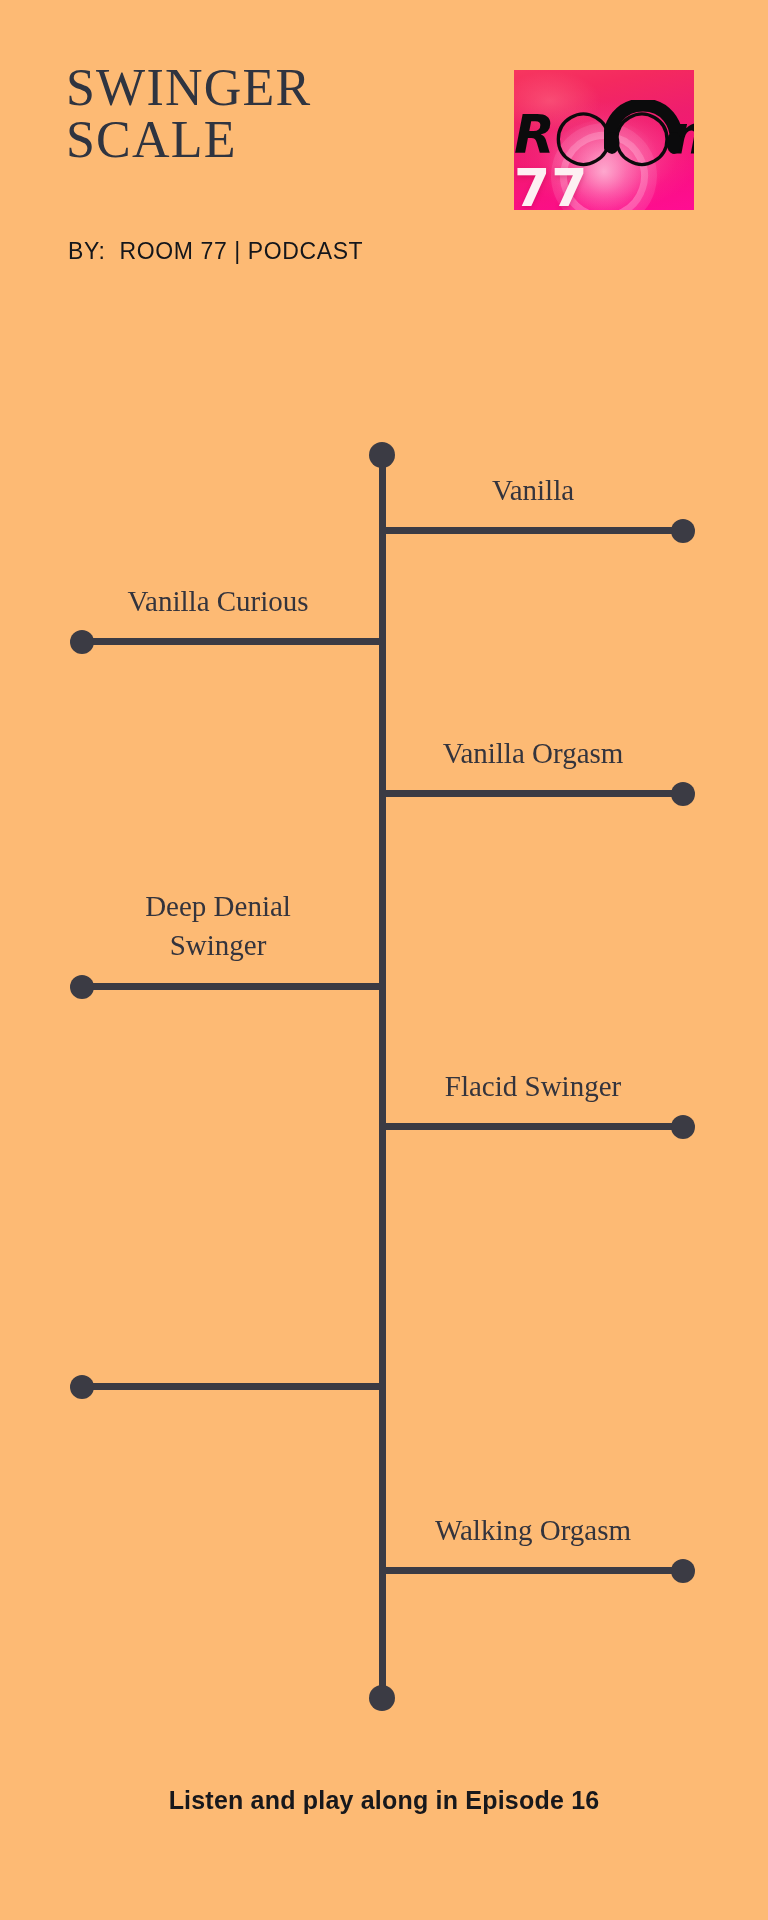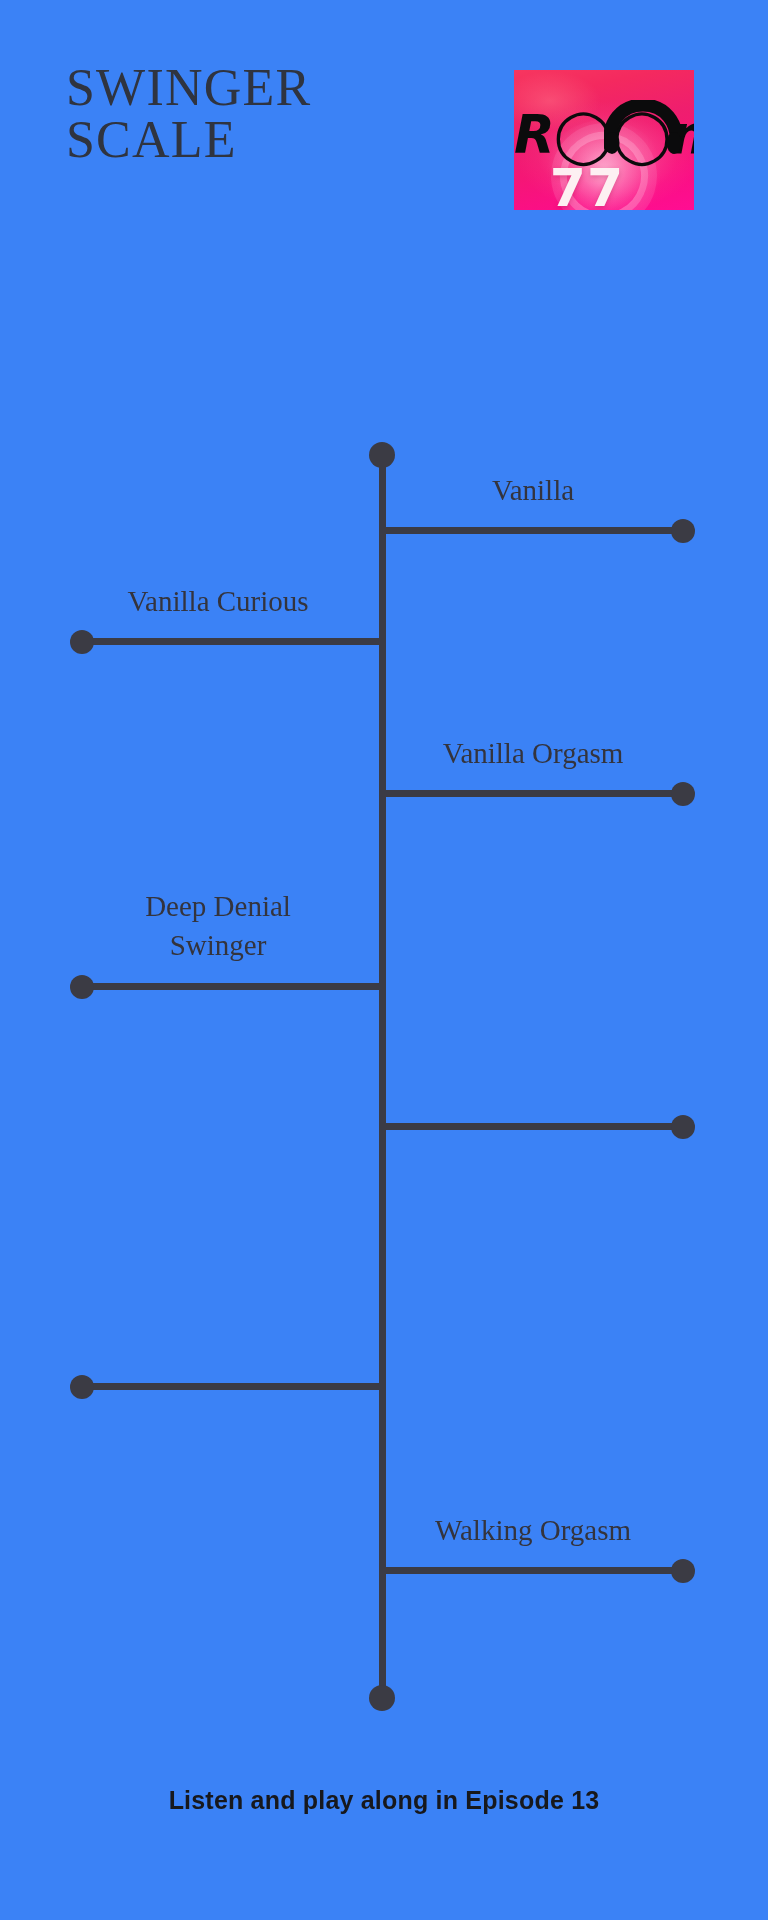--- a/index.html
+++ b/index.html
@@ -11,21 +11,21 @@
     height: 1920px;
     background: #f6efdd;
     font-family: "Liberation Sans", sans-serif;
     overflow: hidden;
     position: relative;
   }
   #poster {
     position: relative;
     width: 768px;
     height: 1920px;
-    background: #3b82f6;
+    background: #fdba74;
     overflow: hidden;
   }
 
   
   .header {
     position: absolute;
     left: 0; top: 0;
     width: 768px;
     height: 300px;
   }
@@ -112,21 +112,21 @@
     top: 30px;
     width: 78px;
     height: 54px;
     z-index: 5;
   }
   .logo-num {
     position: absolute;
     left: 0;
     bottom: -4px;
     width: 146px;
-    text-align: center;
+    text-align: left;
     font-family: "DejaVu Sans", sans-serif;
     font-weight: 700;
     font-size: 52px;
     color: #fdf0f2;
     letter-spacing: 1px;
     line-height: 1;
     z-index: 4;
     text-shadow: 0 2px 5px rgba(160,0,60,0.30);
   }
 
@@ -212,20 +212,21 @@
 </head>
 <body>
 
 <div id="poster">
 
   <div class="header">
     <div class="title-block">
       <h1 class="poster-title">SWINGER
 SCALE</h1>
     </div>
+    <div class="byline">BY:  ROOM 77 | PODCAST</div>
 
     <div class="logo">
       <div class="logo-deco"></div>
       <div class="logo-word">R◯◯m</div>
       <svg class="logo-headphones" viewBox="0 0 78 54">
         <path d="M6 46 C3 22, 18 5, 39 5 C60 5, 75 22, 72 46" fill="none" stroke="#0b0b0c" stroke-width="13" stroke-linecap="round"></path>
         <ellipse cx="8" cy="43" rx="7.5" ry="11" fill="#0b0b0c"></ellipse>
         <ellipse cx="70" cy="43" rx="7.5" ry="11" fill="#0b0b0c"></ellipse>
       </svg>
       <div class="logo-num">77</div>
@@ -249,24 +250,25 @@
     <div class="end-dot right" style="top:790px"></div>
     <div class="branch-label right" style="top:734px">Vanilla Orgasm</div>
 
     <div class="branch left" style="top:983px"></div>
     <div class="end-dot left" style="top:983px"></div>
     <div class="branch-label left" style="top:887px">Deep Denial
 Swinger</div>
 
     <div class="branch right" style="top:1123px"></div>
     <div class="end-dot right" style="top:1123px"></div>
+    <div class="branch-label right" style="top:1067px">Flacid Swinger</div>
 
     <div class="branch left" style="top:1383px"></div>
     <div class="end-dot left" style="top:1383px"></div>
 
     <div class="branch right" style="top:1567px"></div>
     <div class="end-dot right" style="top:1567px"></div>
     <div class="branch-label right" style="top:1511px">Walking Orgasm</div>
   </div>
 
-  <div class="footer">Listen and play along in Episode 13</div>
+  <div class="footer">Listen and play along in Episode 16</div>
 
 </div>
 
 </body></html>

